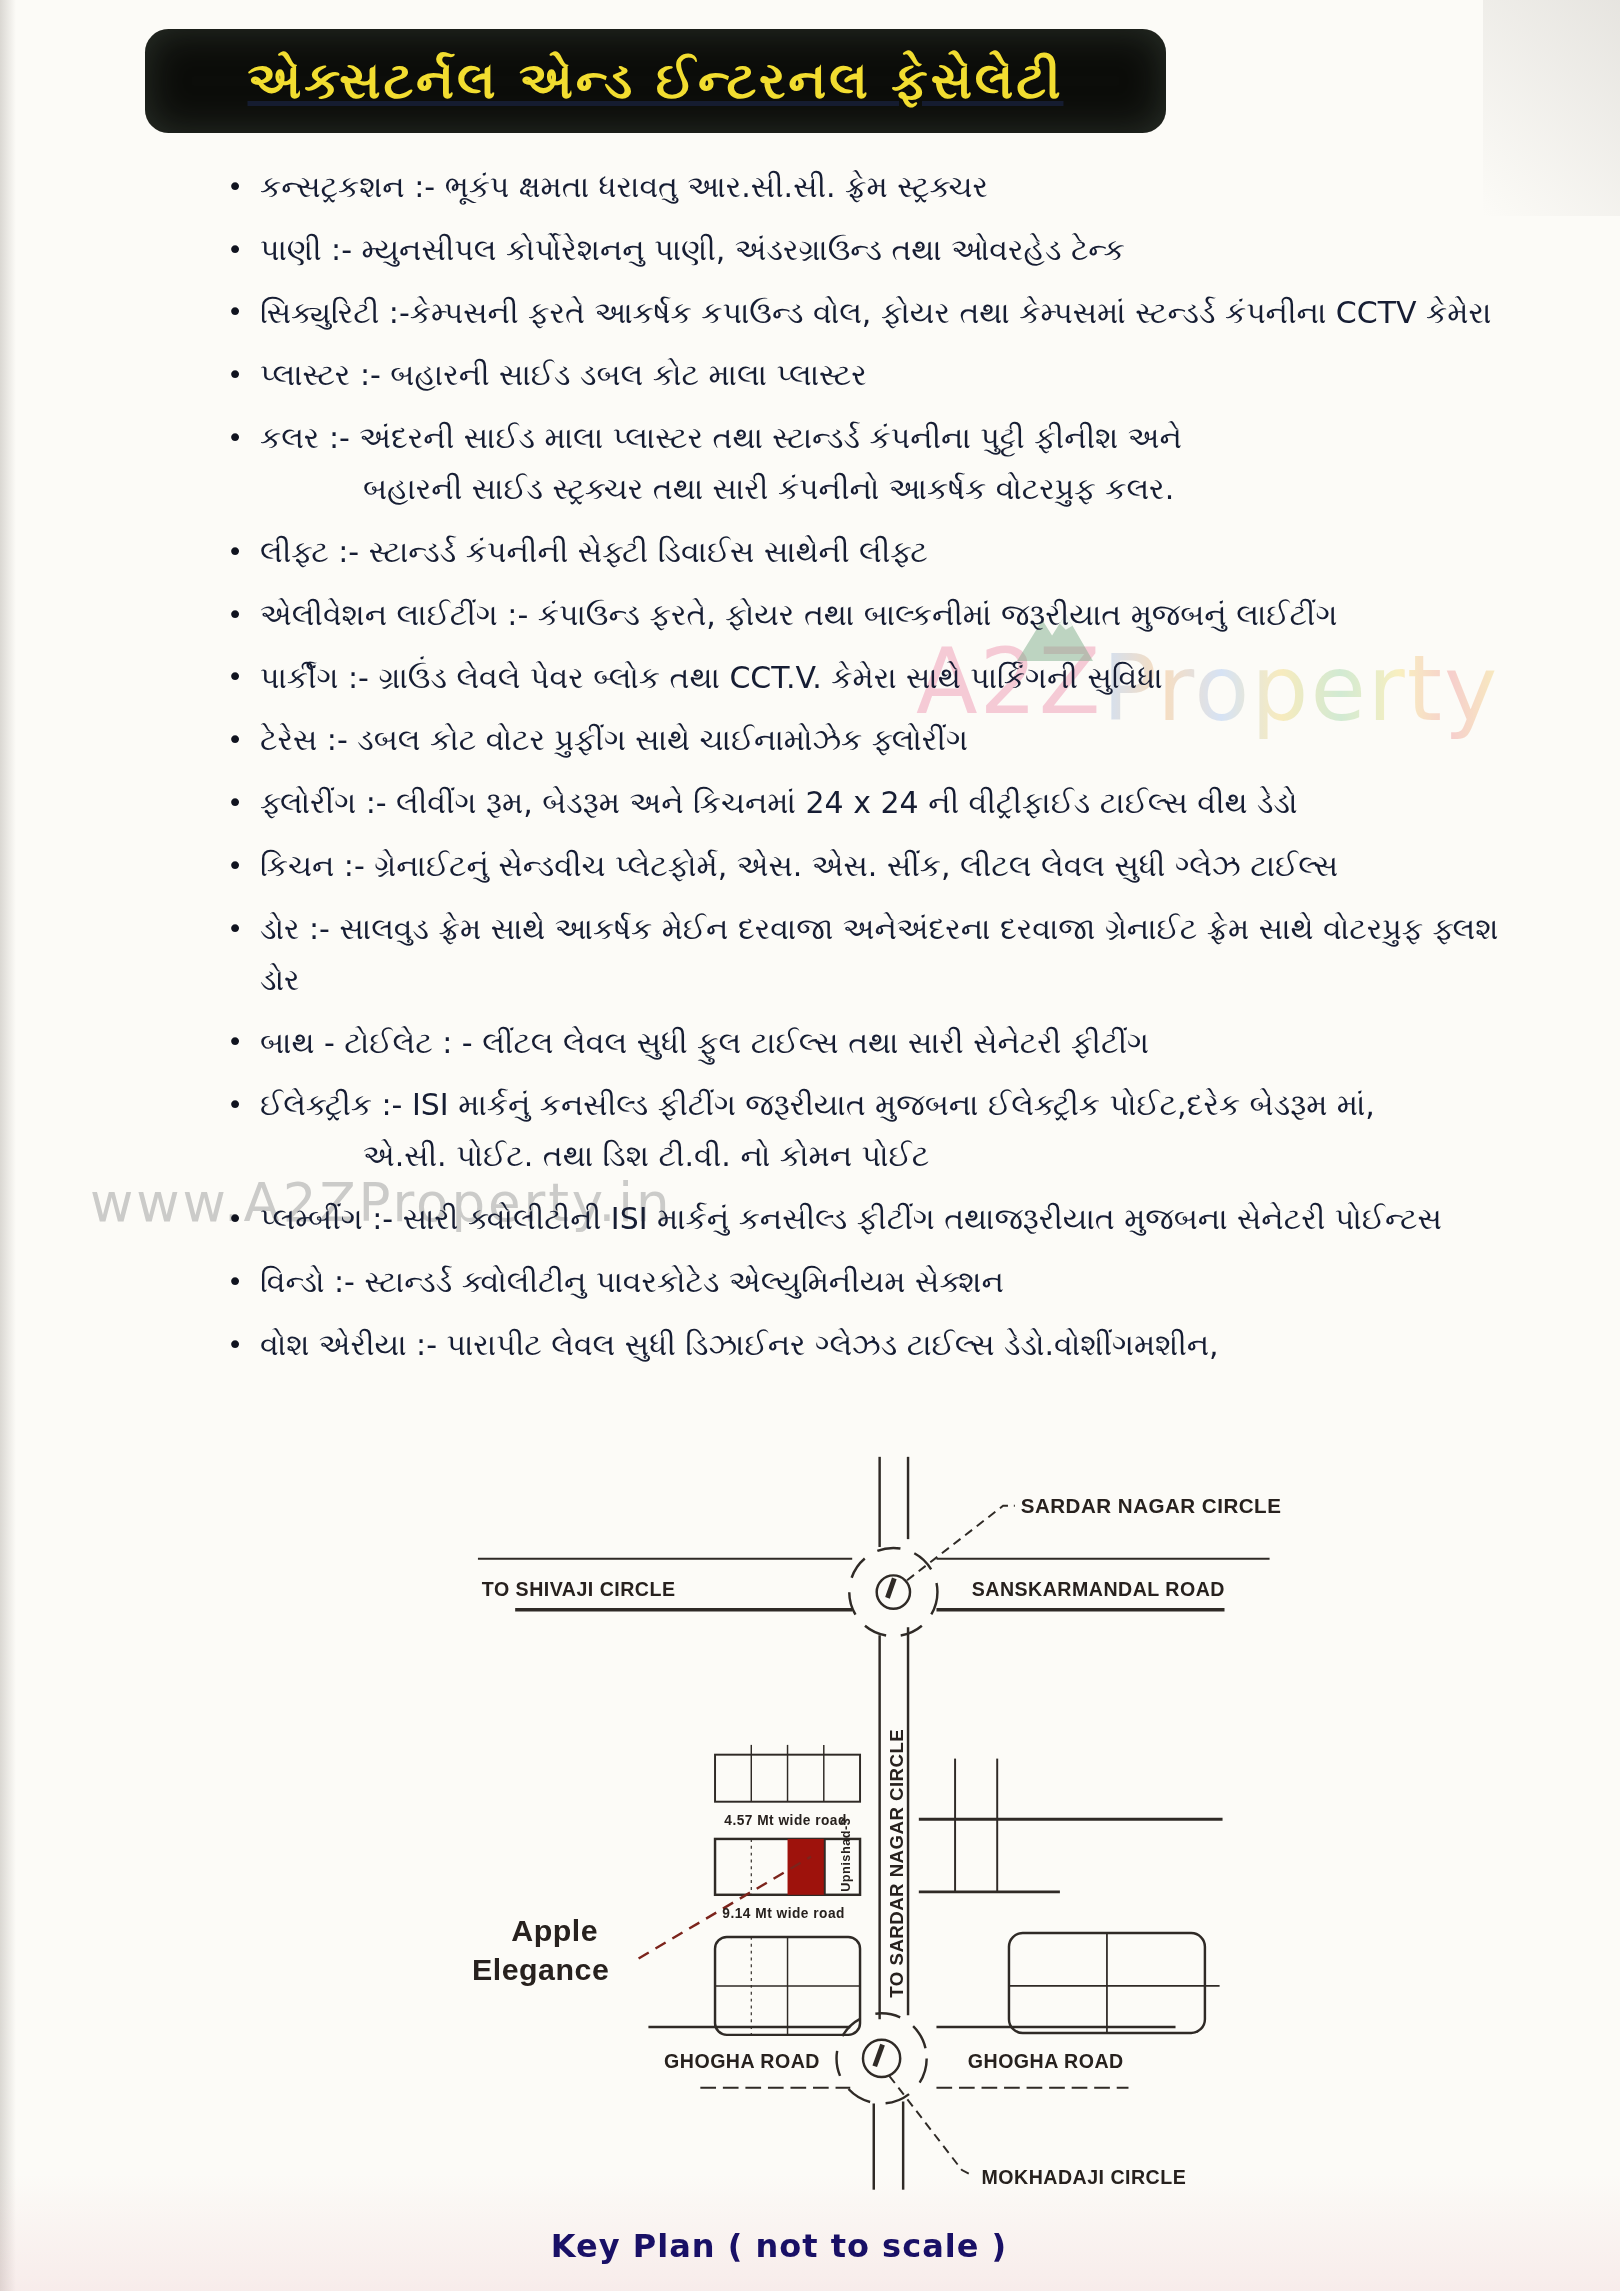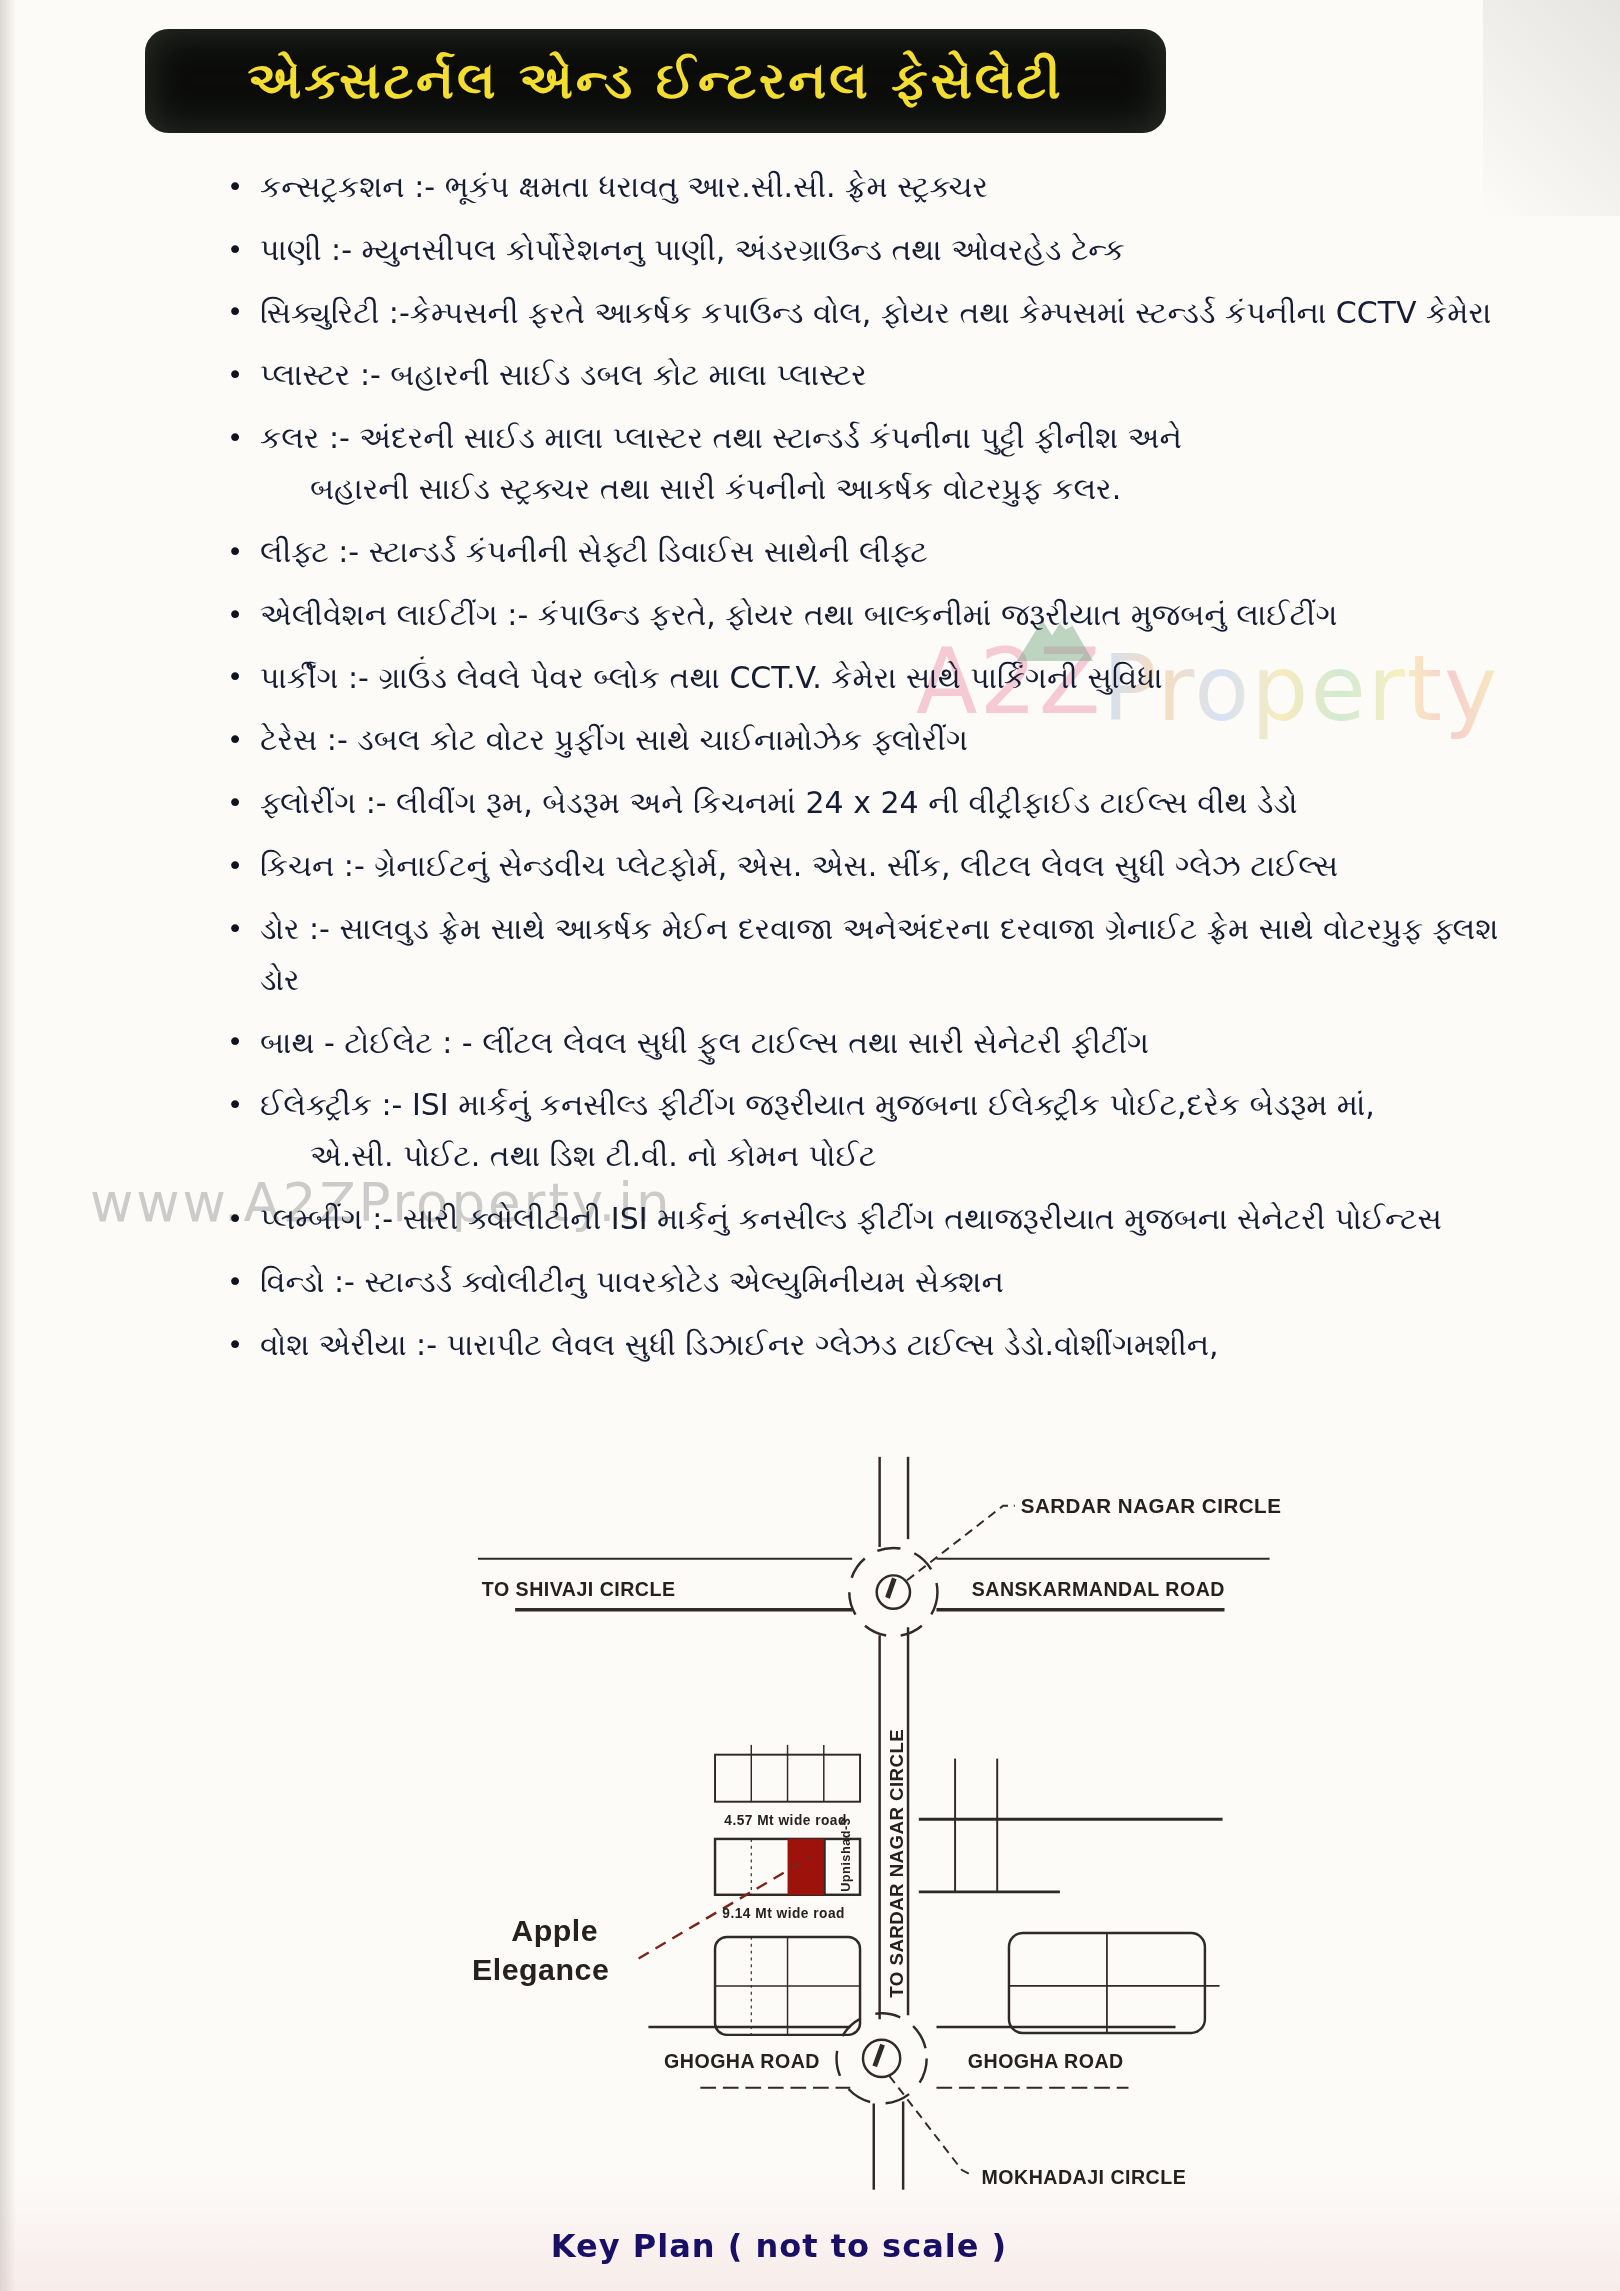--- a/index.html
+++ b/index.html
@@ -7,29 +7,29 @@
        font-family:"DejaVu Sans",sans-serif;overflow:hidden;color:#151c30;}
   .scan-edge{position:absolute;left:0;top:0;width:15.7px;height:100%;
        background:linear-gradient(90deg,rgba(190,186,180,.55),rgba(190,186,180,0));}
   .scan-bottom{position:absolute;left:0;bottom:0;width:100%;height:118px;
        background:linear-gradient(0deg,rgba(236,200,205,.30),rgba(236,200,205,0));}
   .scan-corner{position:absolute;right:0;top:0;width:137px;height:216px;
        background:linear-gradient(225deg,rgba(180,176,170,.30),rgba(180,176,170,0));}
 
   .header-box{position:absolute;left:145px;top:29px;width:1021px;height:104px;
        background:#0c0d0a;border-radius:23.5px;display:flex;align-items:center;justify-content:center;
-       box-shadow:inset 0 0 39px rgba(70,80,70,.55);z-index:2;}
+       box-shadow:inset 0 0 39px rgba(70,80,70,.55);z-index:2;text-decoration:underline;}
   .header-text{color:#f2dd30;font-size:51px;font-weight:bold;letter-spacing:2.9px;white-space:nowrap;}
 
   ul.facilities{position:absolute;left:225px;top:161px;width:1304px;margin:0;padding:0;
        list-style:none;z-index:2;}
   li.fac{position:relative;padding-left:35px;margin-bottom:11.8px;font-size:30px;
        line-height:1.7;color:#161d33;}
   li.fac .dot{position:absolute;left:2px;top:2.9px;font-size:27.4px;color:#10131f;}
-  li.fac .cont{margin-left:50px;}
+  li.fac .cont{margin-left:103px;}
 
   .watermark-brand{position:absolute;left:916px;top:629px;z-index:0;display:flex;
        font-size:90px;font-weight:400;letter-spacing:2px;opacity:.45;white-space:nowrap;}
   .watermark-brand .a2z{color:#ee8fae;}
   .watermark-brand .property{background:linear-gradient(90deg,#9ec1f0 0%,#f3b97c 15%,#a9c6f2 30%,
        #f3d97a 45%,#9fd6a8 60%,#f6e27e 75%,#ef9a9a 88%,#f3d97a 100%);
        -webkit-background-clip:text;background-clip:text;color:transparent;margin-top:7px;}
   .mountain{position:absolute;left:1017px;top:612px;z-index:0;opacity:.5;}
   .watermark-url{position:absolute;left:90px;top:1172px;z-index:0;font-size:53px;
        color:#9c9c9c;opacity:.5;letter-spacing:2.9px;white-space:nowrap;}

